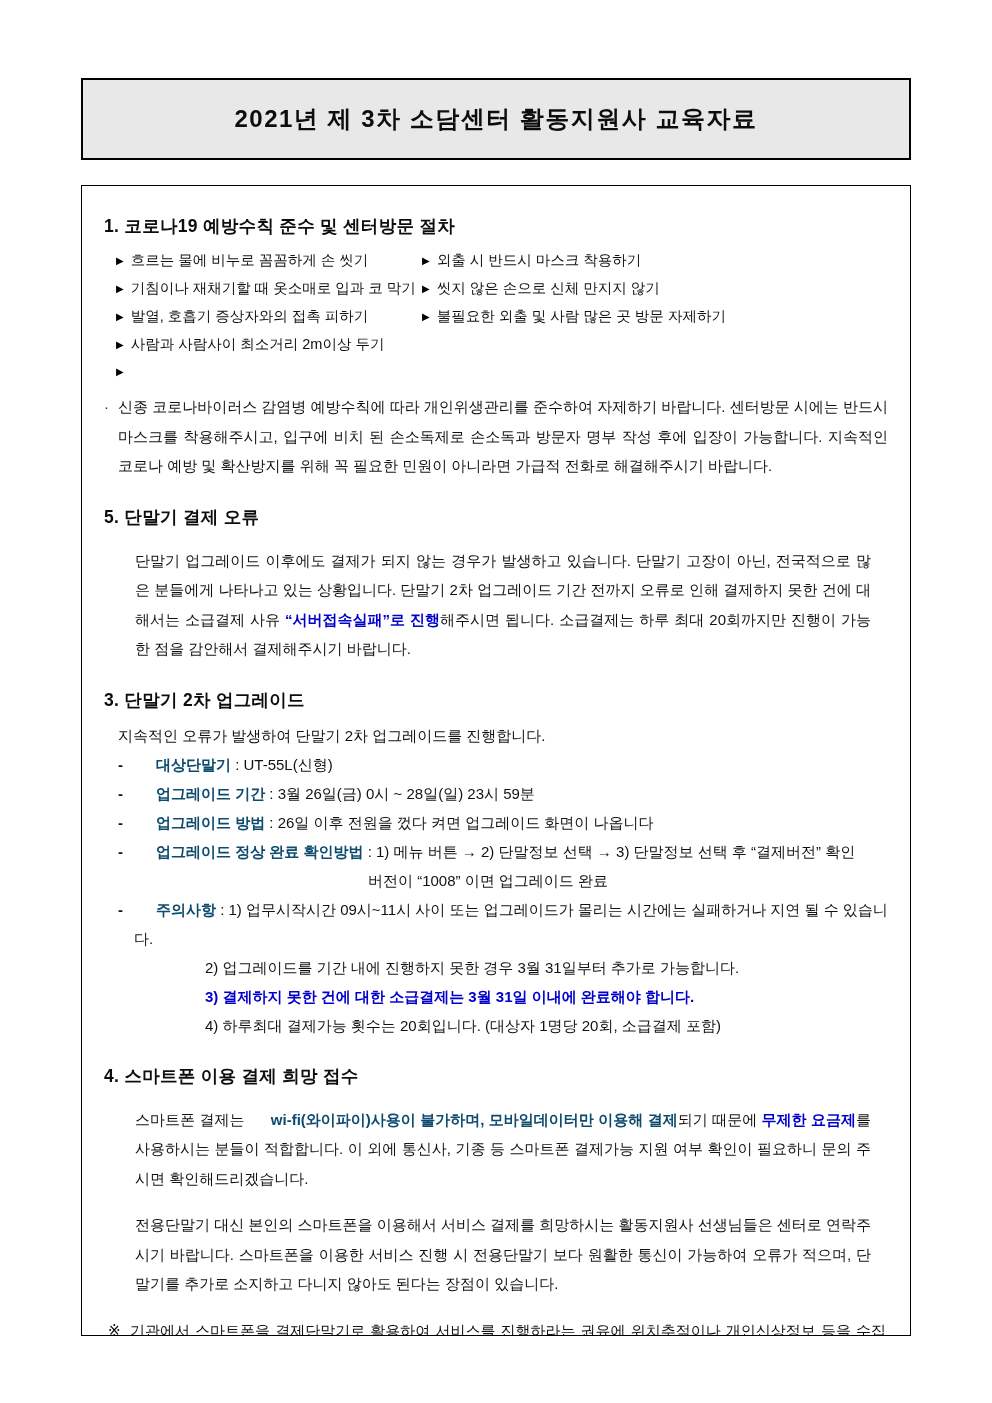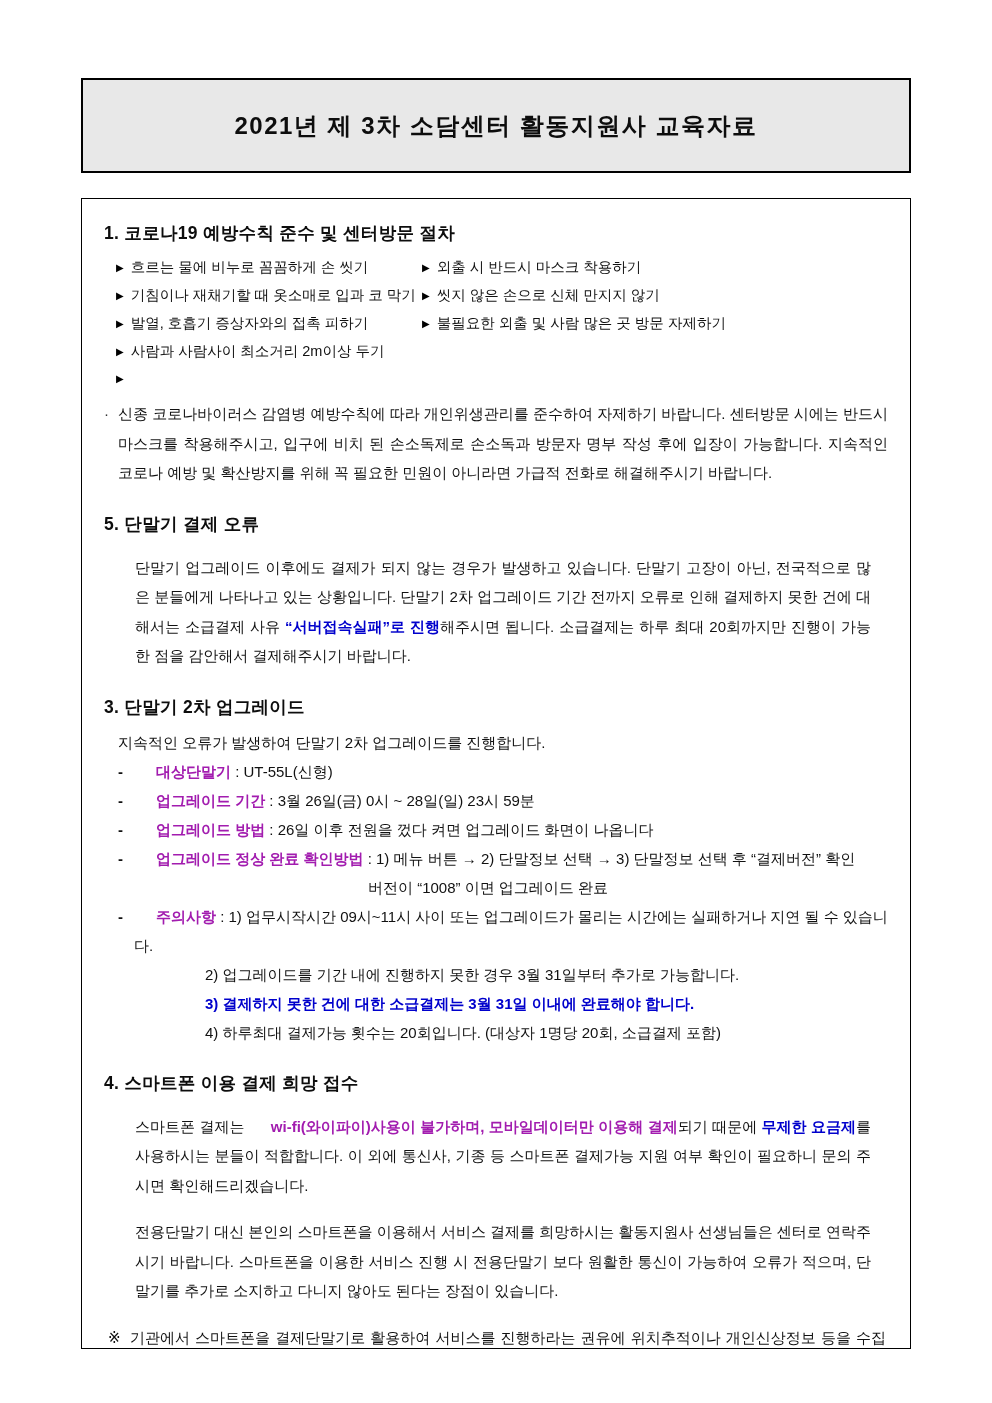--- a/index.html
+++ b/index.html
@@ -8,21 +8,21 @@
     width: 992px; height: 1403px;
     background: #ffffff;
     font-family: "Liberation Sans", "DejaVu Sans", sans-serif;
     color: #111111;
   }
   .page { width: 992px; height: 1403px; position: relative; overflow: hidden; }
 
   
   .title-box {
     margin: 78px auto 0;
-    width: 830px; height: 95px;
+    width: 830px; height: 82px;
     border: 2px solid #000;
     background: #e8e8e8;
     display: flex; align-items: center; justify-content: center;
     font-size: 24px; font-weight: bold; letter-spacing: 1.5px;
     color: #0d0d0d;
   }
 
   
   .content-box {
     margin: 25px auto 0;
@@ -30,21 +30,21 @@
     border: 1.5px solid #000;
     padding: 22px 22px 0 22px;
     overflow: hidden;
     background: #fff;
   }
 
   .sec { margin: 0; }
   .sec + .sec { margin-top: 24px; }
   .sec-heading {
     font-size: 17.5px; font-weight: bold; color: #0d0d0d;
-    margin: 0 0 9px 0; letter-spacing: 0.3px;
+    margin: 6px 0 9px 0; letter-spacing: 0.3px;
   }
 
   
   .pair-grid { display: grid; grid-template-columns: 306px 1fr; row-gap: 0; padding-left: 12px; }
   .bullet-row { display: flex; align-items: baseline; font-size: 14.5px; line-height: 27px; }
   .bullet-mark { font-size: 10px; margin-right: 7px; color: #000; flex: 0 0 auto; position: relative; top: -1px; }
   .singles { padding-left: 12px; }
 
   
   .note-row { display: flex; margin-top: 6px; font-size: 15px; line-height: 29.5px; }
@@ -65,21 +65,21 @@
   .cont-row { padding-left: 264px; font-size: 15px; line-height: 29px; }
   .sub-row { padding-left: 101px; font-size: 15px; line-height: 29px; word-break: break-all; }
 
   
   .ref-row { display: flex; margin-top: 2px; font-size: 15px; line-height: 29.5px; padding-left: 4px; }
   .ref-mark { flex: 0 0 22px; }
   .ref-text { flex: 1; text-align: justify; word-break: break-all; padding-right: 2px; }
 
   
   .seg-n { font-weight: normal; color: #111; }
-  .seg-b { font-weight: bold; color: #a21caf; padding-left: 22px; }
+  .seg-b { font-weight: bold; color: #0c4a6e; padding-left: 22px; }
   .seg-bb { font-weight: bold; color: #0000cc; }
 </style>
 </head>
 <body>
 
 <div class="page">
 
   <div class="title-box">
     <span>2021년 제 3차 소담센터 활동지원사 교육자료</span>
   </div>

